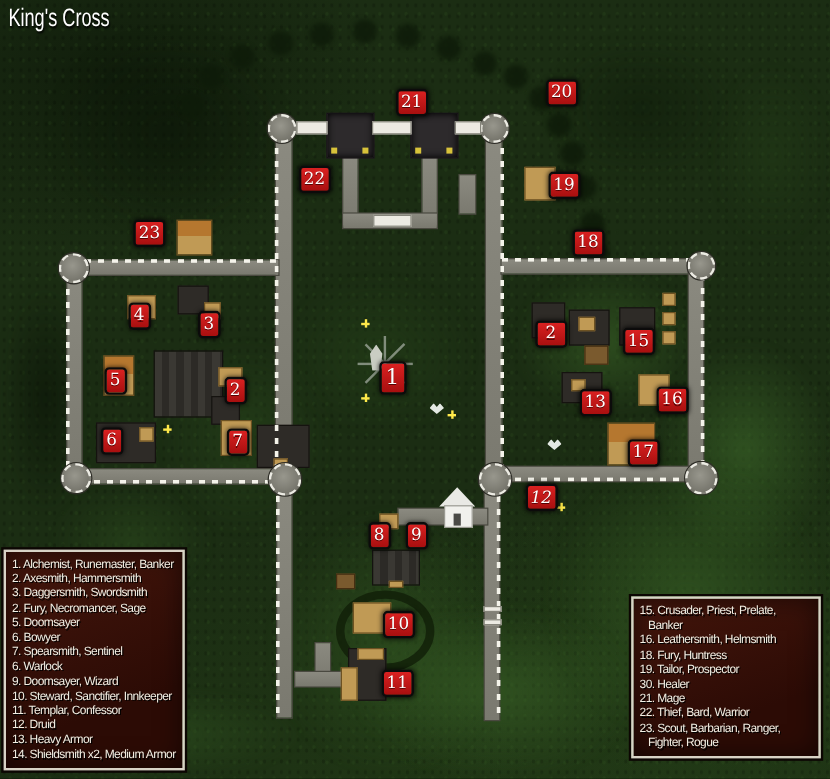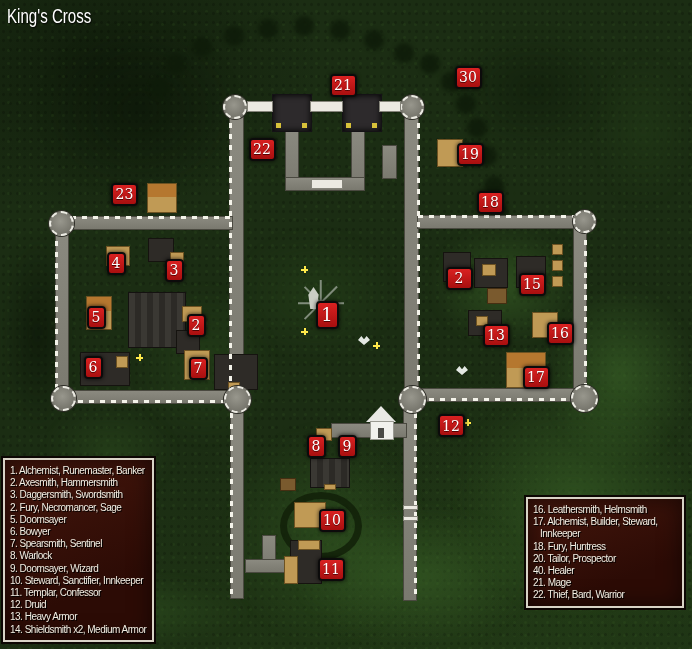--- a/index.html
+++ b/index.html
@@ -221,57 +221,58 @@
 
   <div class="legend" id="legend-left">
     <div id="legend-left-list">
         <div class="legend-line">1. Alchemist, Runemaster, Banker</div>
         <div class="legend-line">2. Axesmith, Hammersmith</div>
         <div class="legend-line">3. Daggersmith, Swordsmith</div>
         <div class="legend-line">2. Fury, Necromancer, Sage</div>
         <div class="legend-line">5. Doomsayer</div>
         <div class="legend-line">6. Bowyer</div>
         <div class="legend-line">7. Spearsmith, Sentinel</div>
-        <div class="legend-line">8. Warlock</div>
+        <div class="legend-line">6. Warlock</div>
         <div class="legend-line">9. Doomsayer, Wizard</div>
         <div class="legend-line">10. Steward, Sanctifier, Innkeeper</div>
         <div class="legend-line">11. Templar, Confessor</div>
         <div class="legend-line">12. Druid</div>
         <div class="legend-line">13. Heavy Armor</div>
         <div class="legend-line">14. Shieldsmith x2, Medium Armor</div>
       </div>
   </div>
   <div class="legend" id="legend-right">
     <div id="legend-right-list">
+        <div class="legend-line">15. Crusader, Priest, Prelate, Banker</div>
         <div class="legend-line">16. Leathersmith, Helmsmith</div>
-        <div class="legend-line">17. Alchemist, Builder, Steward, Innkeeper</div>
         <div class="legend-line">18. Fury, Huntress</div>
-        <div class="legend-line">20. Tailor, Prospector</div>
-        <div class="legend-line">40. Healer</div>
+        <div class="legend-line">19. Tailor, Prospector</div>
+        <div class="legend-line">30. Healer</div>
         <div class="legend-line">21. Mage</div>
         <div class="legend-line">22. Thief, Bard, Warrior</div>
+        <div class="legend-line">23. Scout, Barbarian, Ranger, Fighter, Rogue</div>
       </div>
   </div>
 
 <div class="marker large" style="left: 315.5px; top: 301px;">1</div>
     <div class="marker" style="left: 186.5px; top: 313.5px;">2</div>
     <div class="marker" style="left: 164.5px; top: 258.5px;">3</div>
     <div class="marker" style="left: 106.5px; top: 251.5px;">4</div>
     <div class="marker" style="left: 86.5px; top: 305.5px;">5</div>
     <div class="marker" style="left: 83.5px; top: 355.5px;">6</div>
     <div class="marker" style="left: 188.5px; top: 356.5px;">7</div>
     <div class="marker" style="left: 306.5px; top: 434.5px;">8</div>
     <div class="marker" style="left: 337.5px; top: 434.5px;">9</div>
     <div class="marker two" style="left: 318.5px; top: 508.5px;">10</div>
     <div class="marker two" style="left: 317.5px; top: 557.5px;">11</div>
-    <div class="marker two" style="left: 437.5px; top: 414px;">12</div>
+    <div class="marker two" style="left: 437.5px; top: 403px; font-style: italic;">12</div>
     <div class="marker two" style="left: 482.5px; top: 323.5px;">13</div>
     <div class="marker two" style="left: 445.5px; top: 266.5px;">2</div>
     <div class="marker two" style="left: 518.5px; top: 272.5px;">15</div>
     <div class="marker two" style="left: 546.5px; top: 321.5px;">16</div>
     <div class="marker two" style="left: 522.5px; top: 365.5px;">17</div>
     <div class="marker two" style="left: 476.5px; top: 190.5px;">18</div>
     <div class="marker two" style="left: 456.5px; top: 142.5px;">19</div>
-    <div class="marker two" style="left: 454.5px; top: 65.5px;">30</div>
+    <div class="marker two" style="left: 454.5px; top: 65.5px;">20</div>
     <div class="marker two" style="left: 329.5px; top: 73.5px;">21</div>
     <div class="marker two" style="left: 248.5px; top: 137.5px;">22</div>
     <div class="marker two" style="left: 111px; top: 182.5px;">23</div>
   </div>
 
 </body></html>

